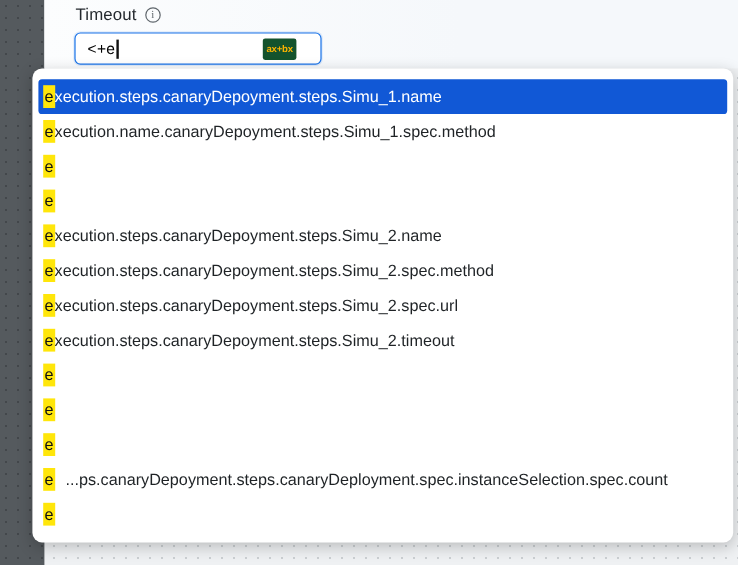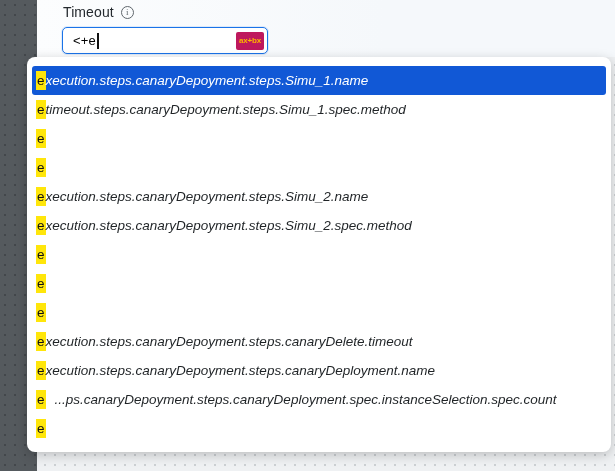--- a/index.html
+++ b/index.html
@@ -48,22 +48,22 @@
     display:flex;align-items:center;
     box-shadow:0 0 0 1px rgba(26,115,232,.12);
   }
   .input-value{
     margin-left:10px;font-size:13px;color:#000;letter-spacing:.2px;
   }
   .caret{
     width:1.5px;height:16px;background:#111;margin-left:1px;
   }
   .expr-badge{
-    margin-left:auto;margin-right:3px;
-    background:#be185d;border-radius:2px;
+    margin-left:auto;margin-right:20px;
+    background:#14532d;border-radius:2px;
     padding:5px 3px;
     font-size:8px;font-weight:700;color:var(--badge-text);
     line-height:1;letter-spacing:-.2px;
   }
   .dropdown{
     position:absolute;left:27px;top:57px;width:584px;
     background:#fff;border-radius:8px;
     box-shadow:0 3px 12px rgba(0,0,0,.22);
     padding:9px 5px;
   }
@@ -73,21 +73,21 @@
     font-size:13.5px;color:#1f2326;
     cursor:pointer;white-space:nowrap;overflow:hidden;
   }
   .row.selected{
     background:var(--selected-bg);color:#fff;
   }
   .mark{
     background:var(--highlight-bg);color:#111;
     padding:1px 1px;line-height:17px;
   }
-  .rest{white-space:pre;font-style:italic;}
+  .rest{white-space:pre;}
   .row.truncated .rest{padding-left:9px;}
 </style>
 </head>
 <body>
 
 <div class="dark-strip"></div>
 
 <div class="form-panel">
   <div class="field-label-row">
     <span class="field-label">Timeout</span>
@@ -101,52 +101,52 @@
 </div>
 
 <div class="dropdown">
   <div>
       <div class="row selected">
         <span class="mark">e</span>
         <span class="rest">xecution.steps.canaryDepoyment.steps.Simu_1.name</span>
       </div>
       <div class="row">
         <span class="mark">e</span>
-        <span class="rest">timeout.steps.canaryDepoyment.steps.Simu_1.spec.method</span>
+        <span class="rest">xecution.name.canaryDepoyment.steps.Simu_1.spec.method</span>
       </div>
       <div class="row">
         <span class="mark">e</span>
       </div>
       <div class="row">
         <span class="mark">e</span>
       </div>
       <div class="row">
         <span class="mark">e</span>
         <span class="rest">xecution.steps.canaryDepoyment.steps.Simu_2.name</span>
       </div>
       <div class="row">
         <span class="mark">e</span>
         <span class="rest">xecution.steps.canaryDepoyment.steps.Simu_2.spec.method</span>
       </div>
       <div class="row">
         <span class="mark">e</span>
+        <span class="rest">xecution.steps.canaryDepoyment.steps.Simu_2.spec.url</span>
+      </div>
+      <div class="row">
+        <span class="mark">e</span>
+        <span class="rest">xecution.steps.canaryDepoyment.steps.Simu_2.timeout</span>
       </div>
       <div class="row">
         <span class="mark">e</span>
       </div>
       <div class="row">
         <span class="mark">e</span>
       </div>
       <div class="row">
         <span class="mark">e</span>
-        <span class="rest">xecution.steps.canaryDepoyment.steps.canaryDelete.timeout</span>
-      </div>
-      <div class="row">
-        <span class="mark">e</span>
-        <span class="rest">xecution.steps.canaryDepoyment.steps.canaryDeployment.name</span>
       </div>
       <div class="row truncated">
         <span class="mark">e</span>
         <span class="rest">...ps.canaryDepoyment.steps.canaryDeployment.spec.instanceSelection.spec.count</span>
       </div>
       <div class="row">
         <span class="mark">e</span>
       </div>
     </div>
 </div>

